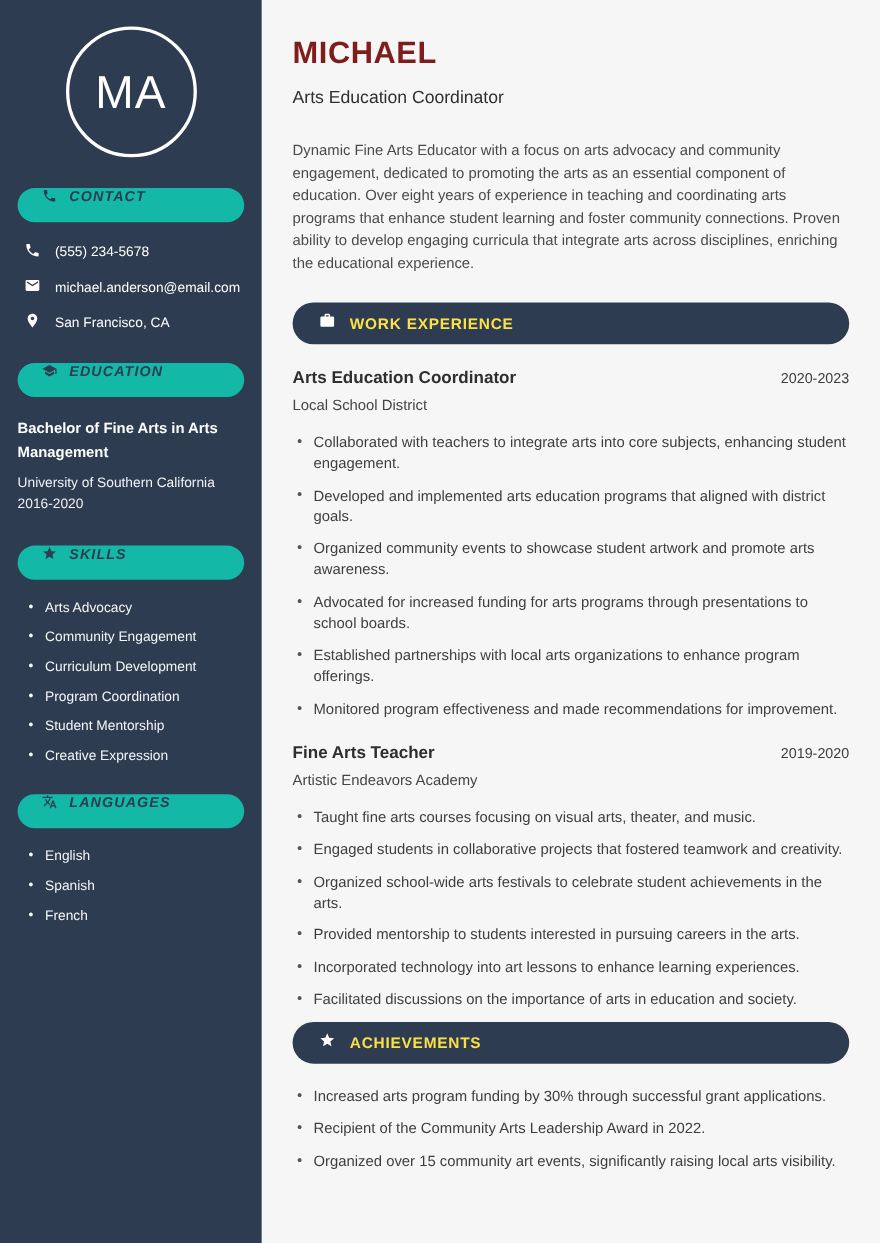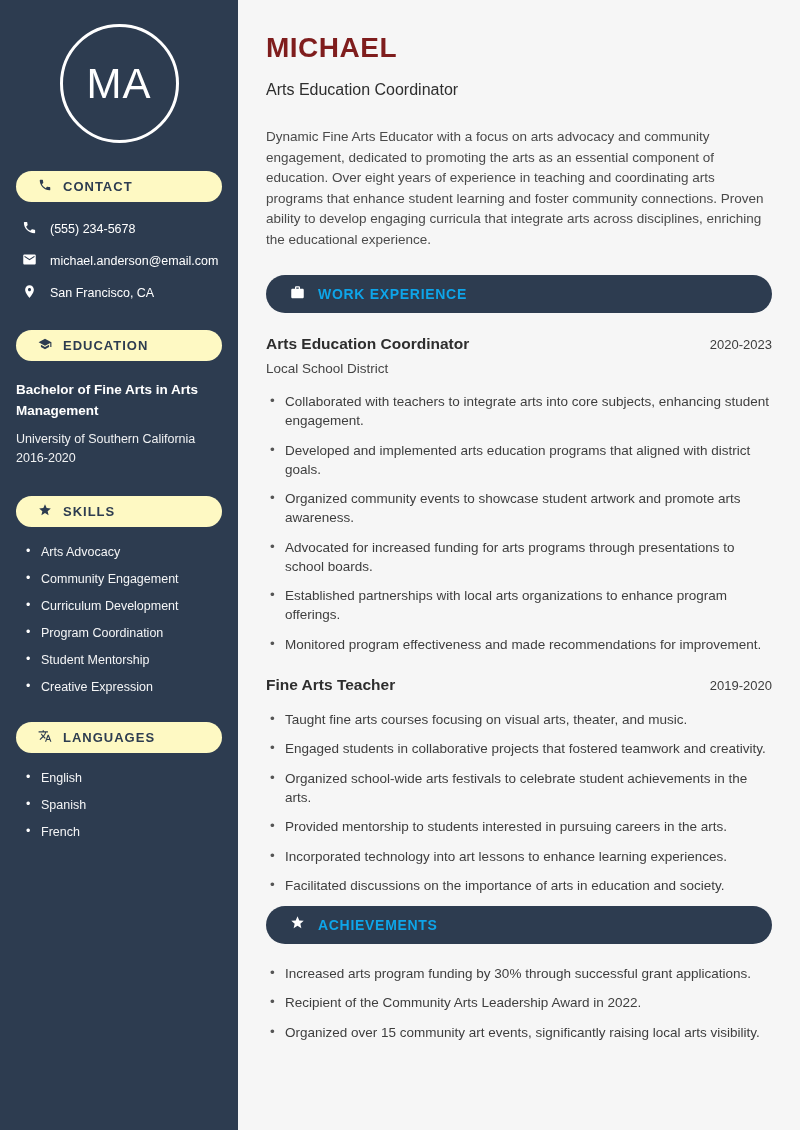--- a/index.html
+++ b/index.html
@@ -34,29 +34,30 @@
     align-items: center;
     justify-content: center;
   }
   .avatar-initials {
     font-size: 42px;
     font-weight: 500;
     letter-spacing: 1px;
     color: #ffffff;
   }
   .spill {
-    background: #fef9c3;
+    background: #14b8a6;
     color: #2d3c50;
     height: 31px;
     border-radius: 16px;
     display: flex;
-    align-items: center;
+    align-items: flex-start;
     padding: 0 14px 0 22px;
     gap: 11px;
     margin-bottom: 18px;
+    font-style: italic;
   }
   .spill + * { margin-top: 0; }
   .spill .spill-text {
     font-size: 13px;
     font-weight: 700;
     letter-spacing: 1px;
   }
   .spill svg { width: 14px; height: 14px; fill: #2d3c50; flex: 0 0 auto; }
   .section-gap { margin-top: 28px; }
 
@@ -118,21 +119,21 @@
   }
   .summary {
     margin-top: 28px;
     font-size: 13.5px;
     line-height: 20.5px;
     color: #4a4a4a;
   }
   .mpill {
     margin-top: 25px;
     background: #2d3c50;
-    color: #0ea5e9;
+    color: #fde047;
     height: 38px;
     border-radius: 19px;
     display: flex;
     align-items: center;
     padding: 0 20px 0 24px;
     gap: 13px;
   }
   .mpill svg { width: 15px; height: 15px; fill: #ffffff; flex: 0 0 auto; }
   .mpill .mpill-text {
     font-size: 14px;
@@ -282,20 +283,21 @@
           <li>Established partnerships with local arts organizations to enhance program offerings.</li>
           <li>Monitored program effectiveness and made recommendations for improvement.</li>
         </ul>
     </div>
 
     <div class="job">
       <div class="job-head">
         <span class="job-name">Fine Arts Teacher</span>
         <span class="job-dates">2019-2020</span>
       </div>
+      <div class="job-company">Artistic Endeavors Academy</div>
       <ul class="bullets">
 
       <li>Taught fine arts courses focusing on visual arts, theater, and music.</li>
           <li>Engaged students in collaborative projects that fostered teamwork and creativity.</li>
           <li>Organized school-wide arts festivals to celebrate student achievements in the arts.</li>
           <li>Provided mentorship to students interested in pursuing careers in the arts.</li>
           <li>Incorporated technology into art lessons to enhance learning experiences.</li>
           <li>Facilitated discussions on the importance of arts in education and society.</li>
         </ul>
     </div>

